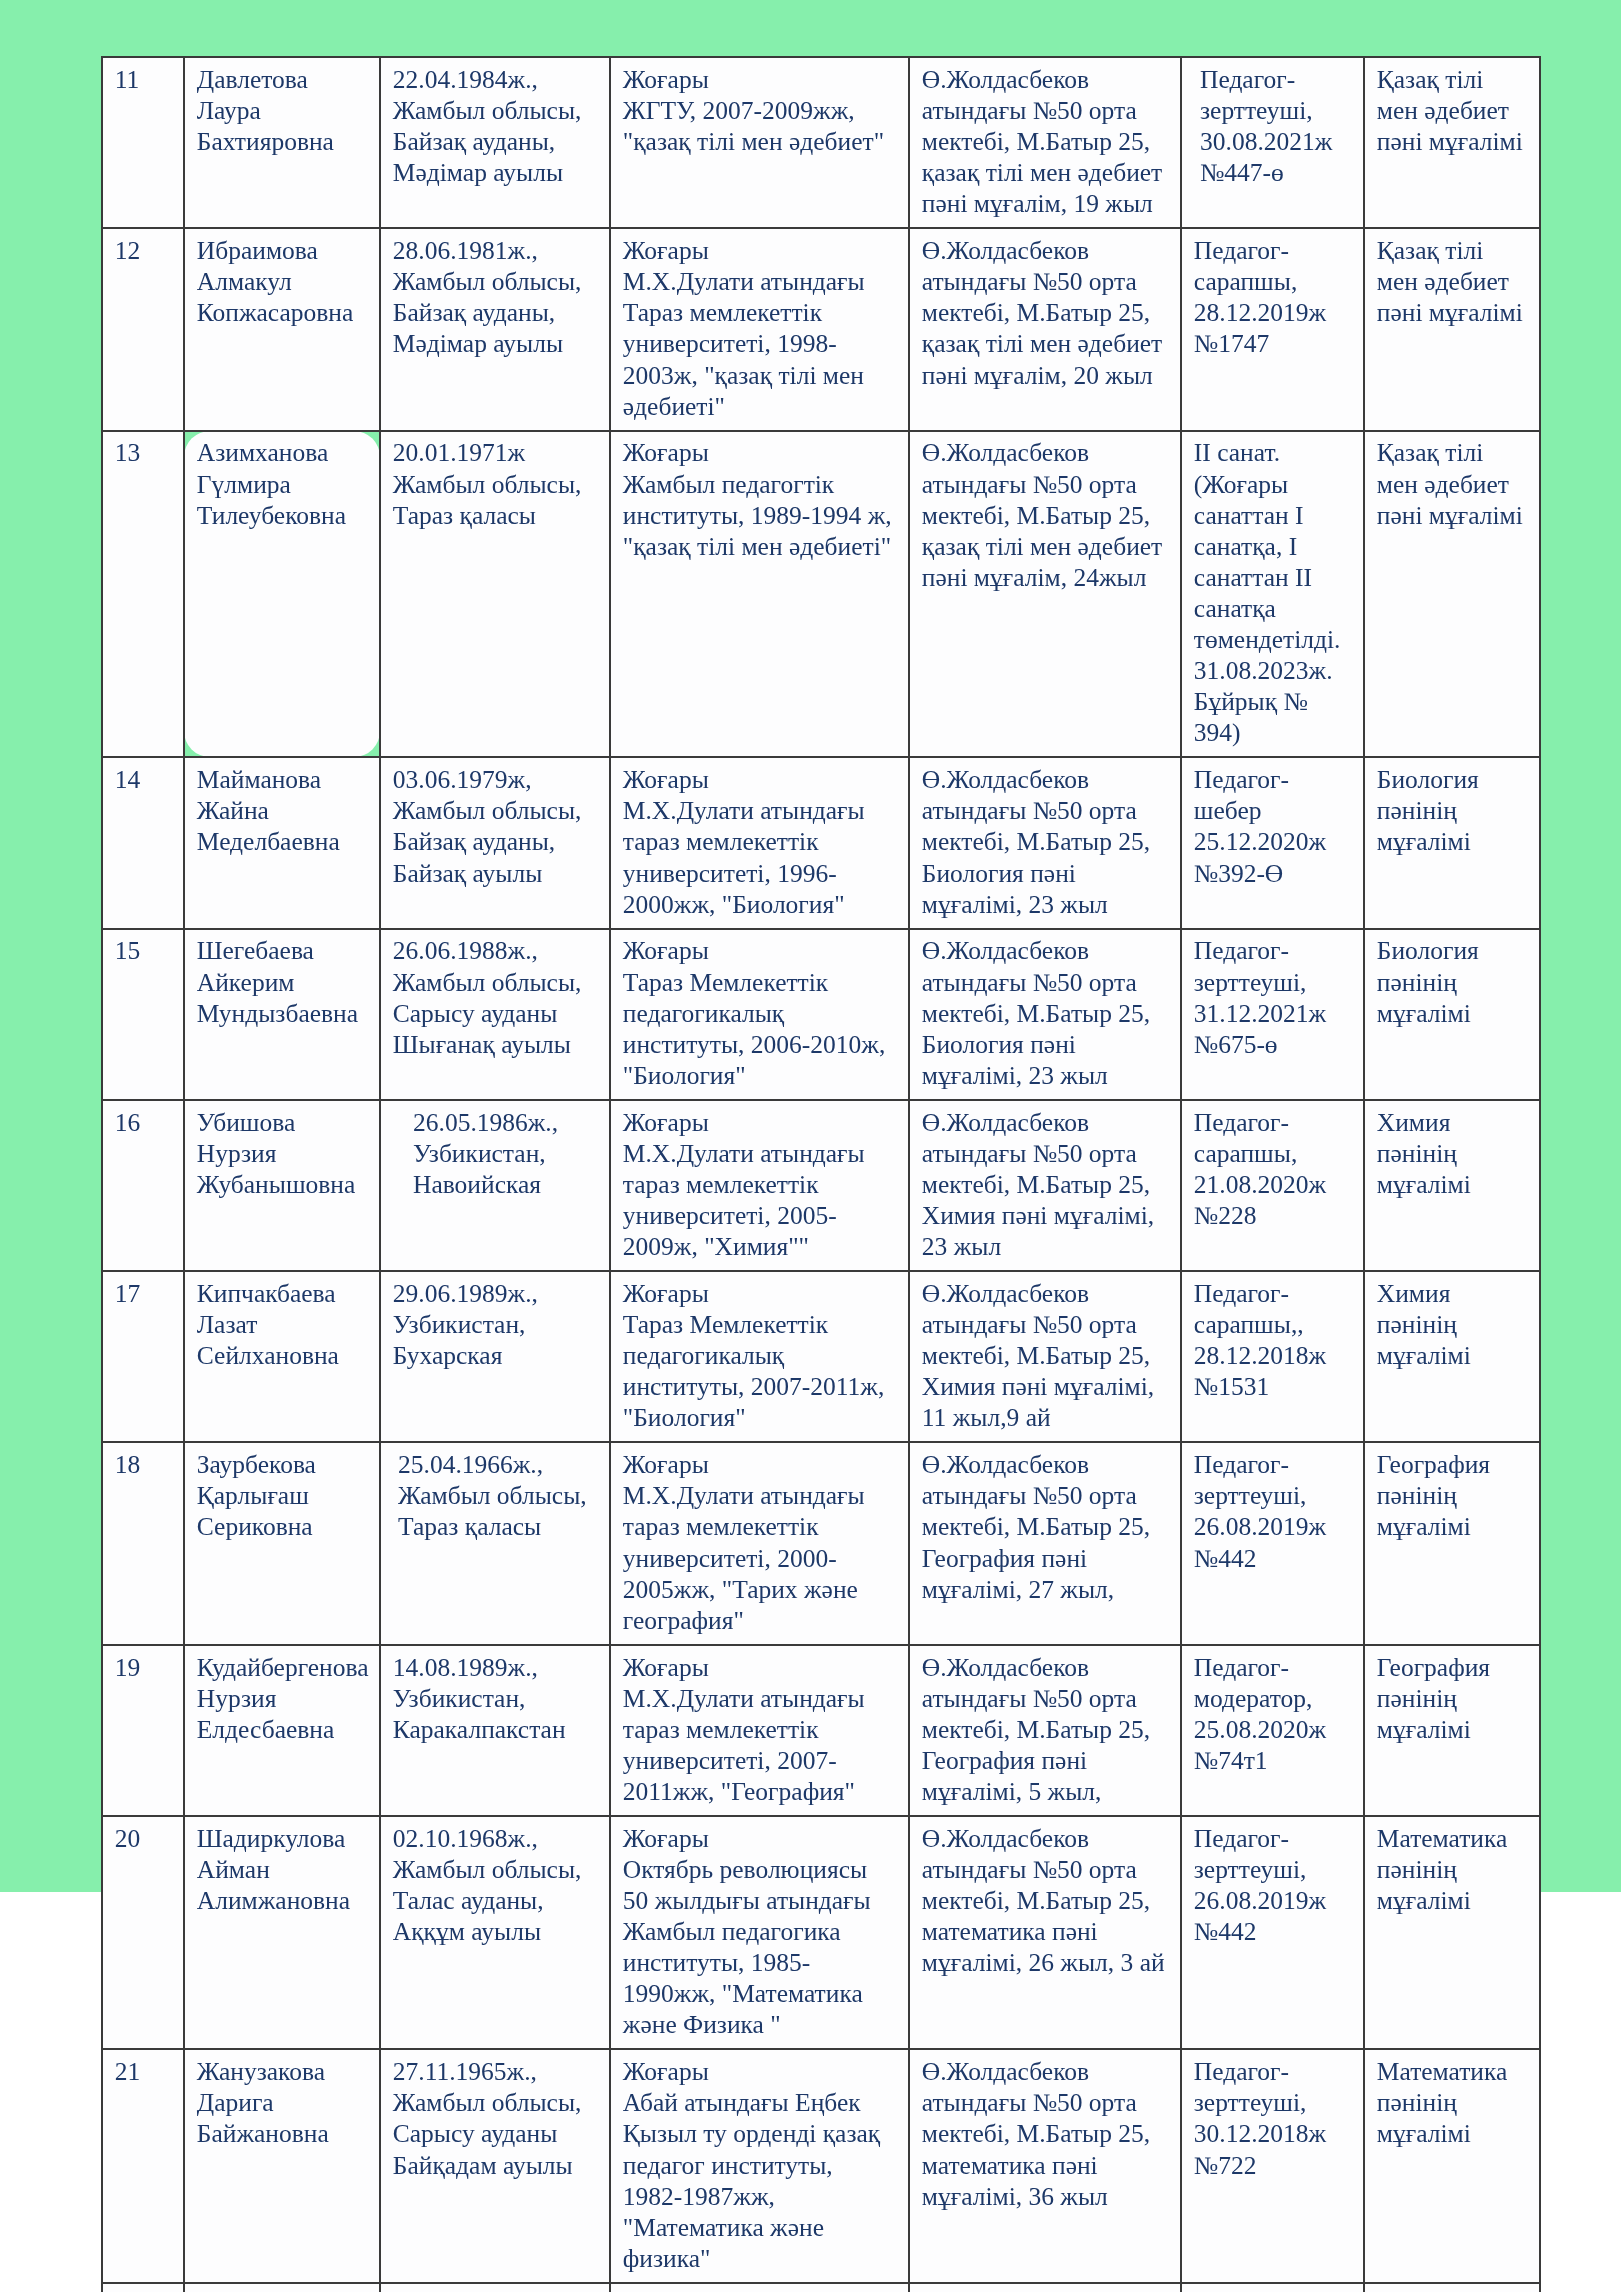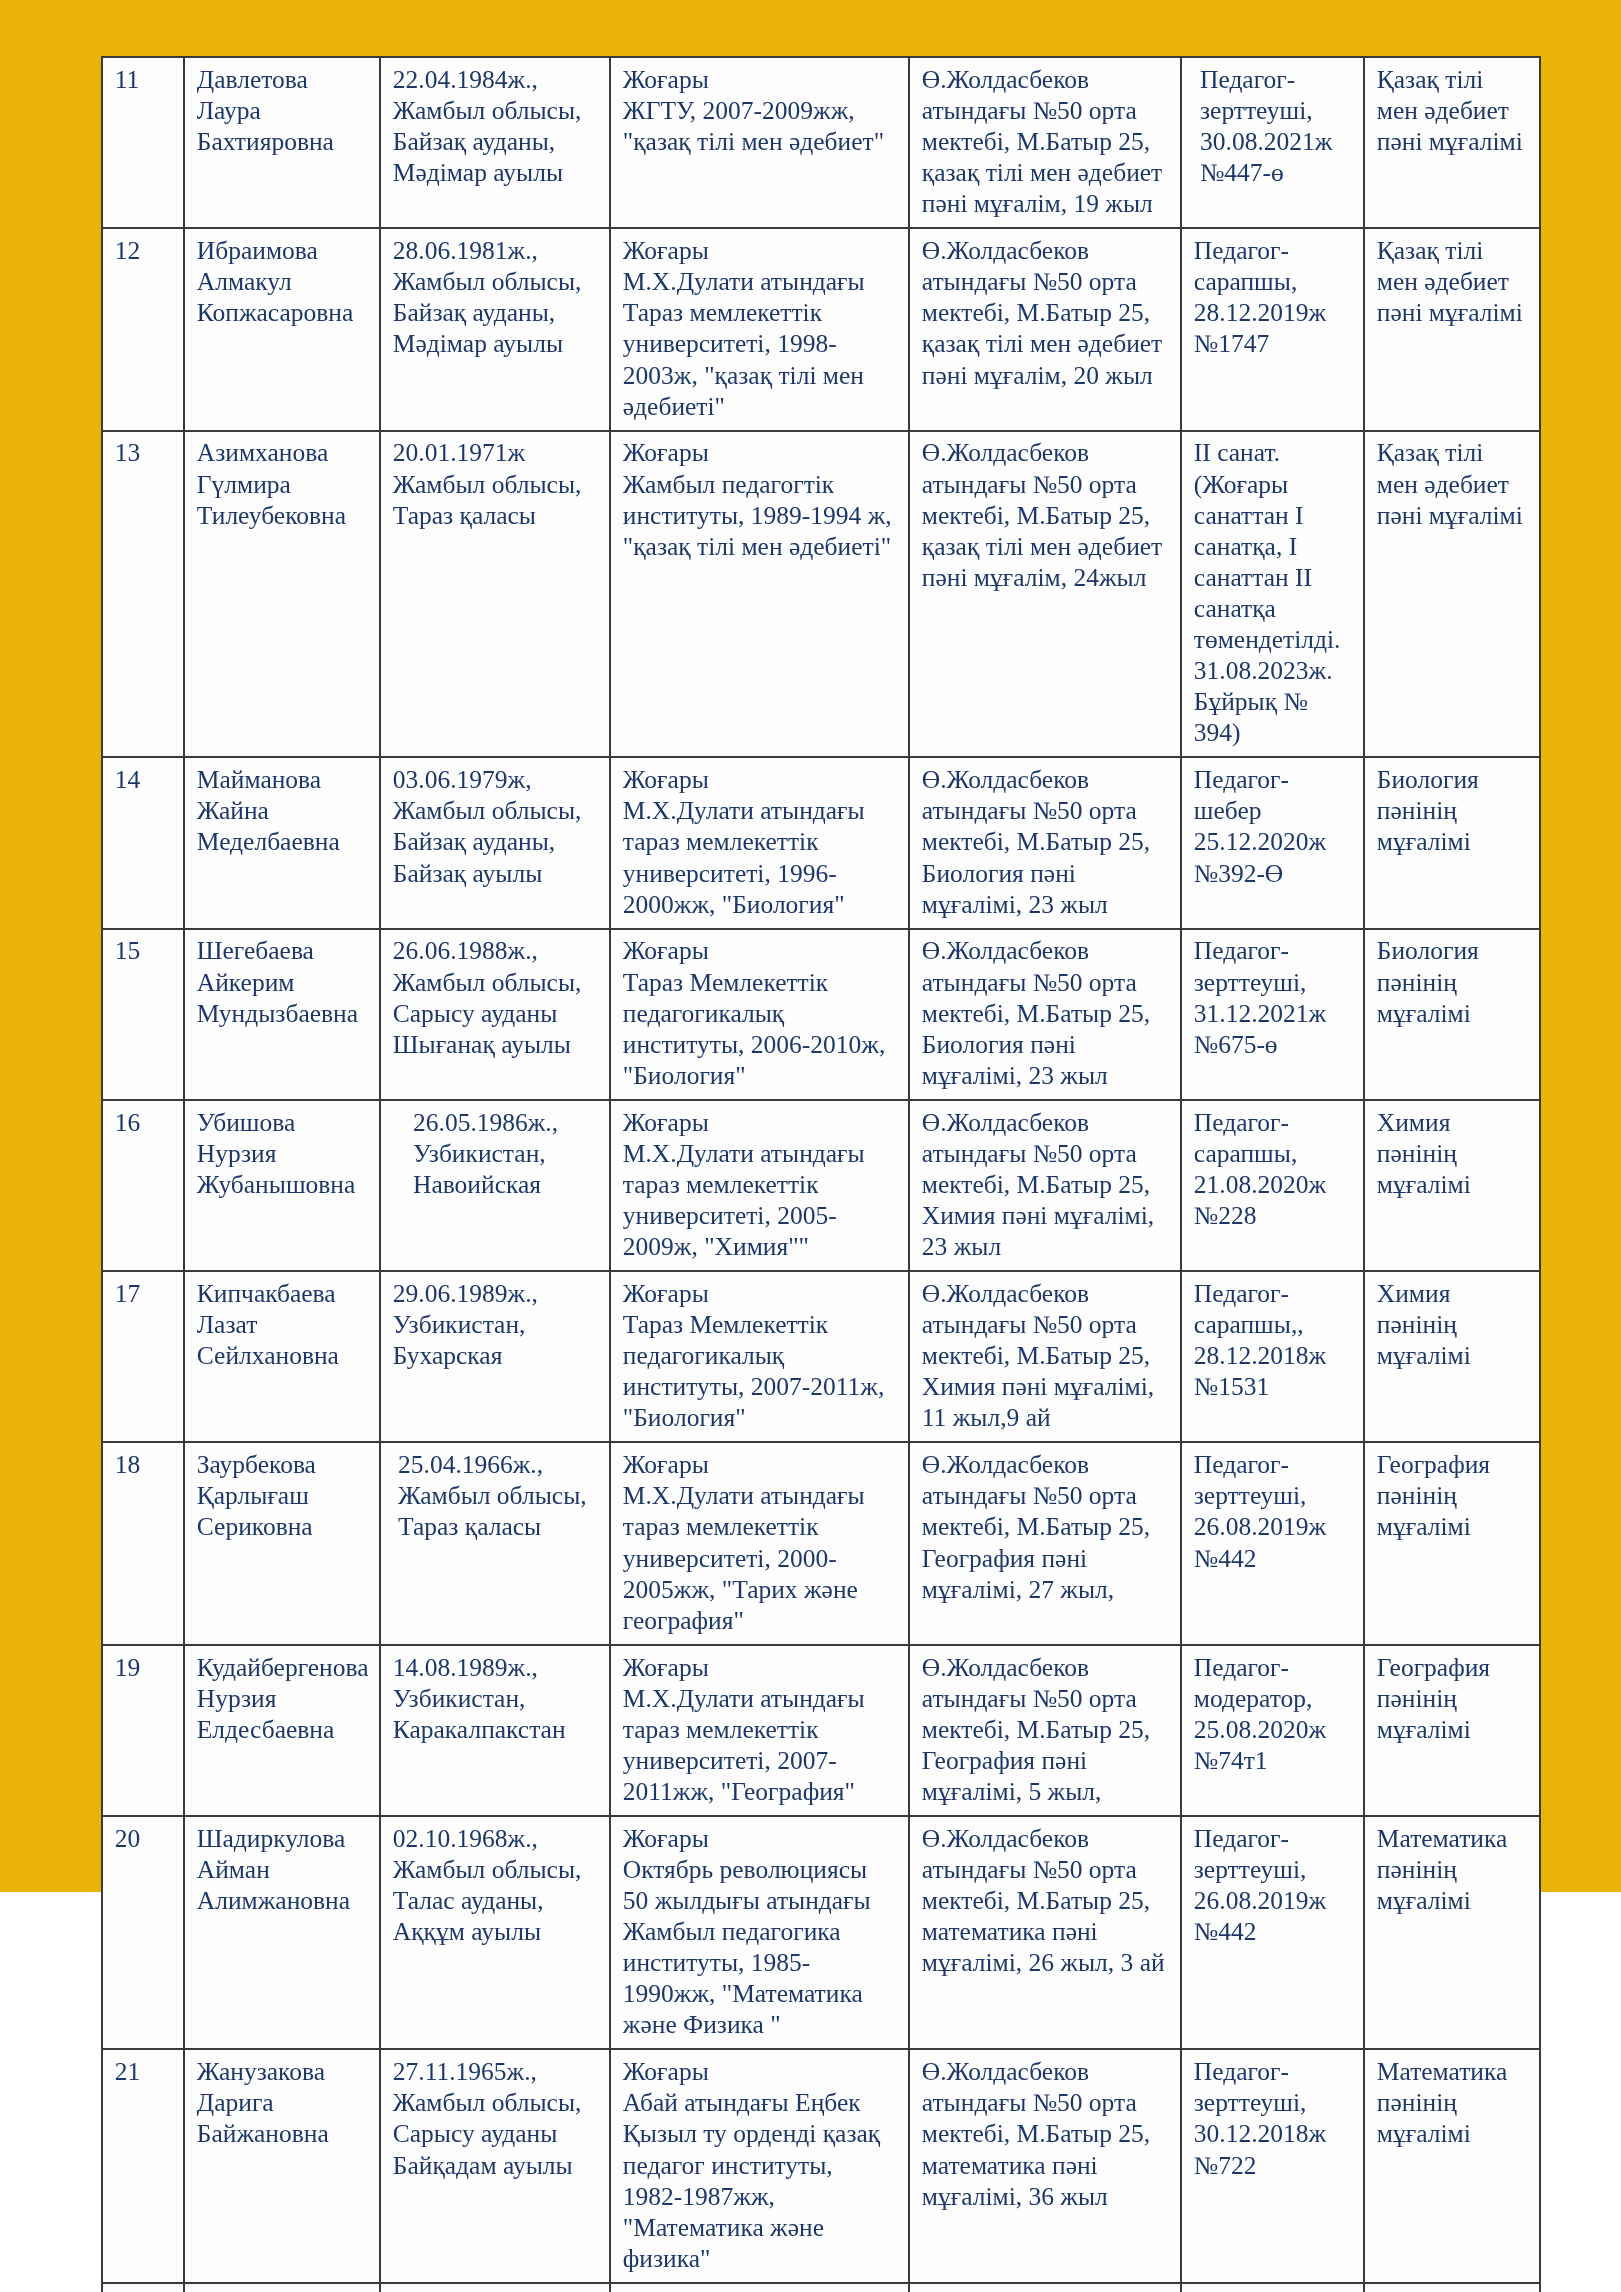--- a/index.html
+++ b/index.html
@@ -12,21 +12,21 @@
     height: 2293px;
     overflow: hidden;
     position: relative;
     font-family: "Liberation Serif", "DejaVu Serif", serif;
   }
   .page {
     position: absolute;
     left: 0; top: 0;
     width: 1621px;
     height: 1892px;
-    background: #eab308;
+    background: #86efac;
   }
   table.teachers {
     position: absolute;
     left: 101px;
     top: 56px;
     width: 1439px;
     border-collapse: collapse;
     table-layout: fixed;
     color: #1d3868;
     font-size: 25.5px;
@@ -81,21 +81,21 @@
     <td class="cell-name" style="border-color: rgb(58, 58, 58);">Ибраимова Алмакул Копжасаровна</td>
     <td class="cell-birth" style="border-color: rgb(58, 58, 58);">28.06.1981ж., Жамбыл облысы, Байзақ ауданы, Мәдімар ауылы</td>
     <td class="cell-edu" style="border-color: rgb(58, 58, 58);">Жоғары
 М.Х.Дулати атындағы Тараз мемлекеттік университеті, 1998-2003ж, "қазақ тілі мен әдебиеті"</td>
     <td class="cell-work" style="border-color: rgb(58, 58, 58);">Ө.Жолдасбеков атындағы №50 орта мектебі, М.Батыр 25, қазақ тілі мен әдебиет пәні мұғалім, 20 жыл</td>
     <td class="cell-category" style="border-color: rgb(58, 58, 58);">Педагог-сарапшы, 28.12.2019ж №1747</td>
     <td class="cell-subject" style="border-color: rgb(58, 58, 58);">Қазақ тілі мен әдебиет пәні мұғалімі</td>
   </tr>
         <tr>
     <td class="cell-num" style="border-color: rgb(58, 58, 58);">13</td>
-    <td class="cell-name" style="border-color: rgb(58, 58, 58);">Азимханова Гүлмира Тилеубековна</td>
+    <td class="cell-name" style="border-color: rgb(58, 58, 58); border-radius: 26px;">Азимханова Гүлмира Тилеубековна</td>
     <td class="cell-birth" style="border-color: rgb(58, 58, 58);">20.01.1971ж Жамбыл облысы, Тараз қаласы</td>
     <td class="cell-edu" style="border-color: rgb(58, 58, 58);">Жоғары
 Жамбыл педагогтік институты, 1989-1994 ж, "қазақ тілі мен әдебиеті"</td>
     <td class="cell-work" style="border-color: rgb(58, 58, 58);">Ө.Жолдасбеков атындағы №50 орта мектебі, М.Батыр 25, қазақ тілі мен әдебиет пәні мұғалім, 24жыл</td>
     <td class="cell-category" style="border-color: rgb(58, 58, 58);">II санат. (Жоғары санаттан I санатқа, I санаттан II санатқа төмендетілді. 31.08.2023ж. Бұйрық № 394)</td>
     <td class="cell-subject" style="border-color: rgb(58, 58, 58);">Қазақ тілі мен әдебиет пәні мұғалімі</td>
   </tr>
         <tr>
     <td class="cell-num" style="border-color: rgb(58, 58, 58);">14</td>
     <td class="cell-name" style="border-color: rgb(58, 58, 58);">Майманова Жайна Меделбаевна</td>

